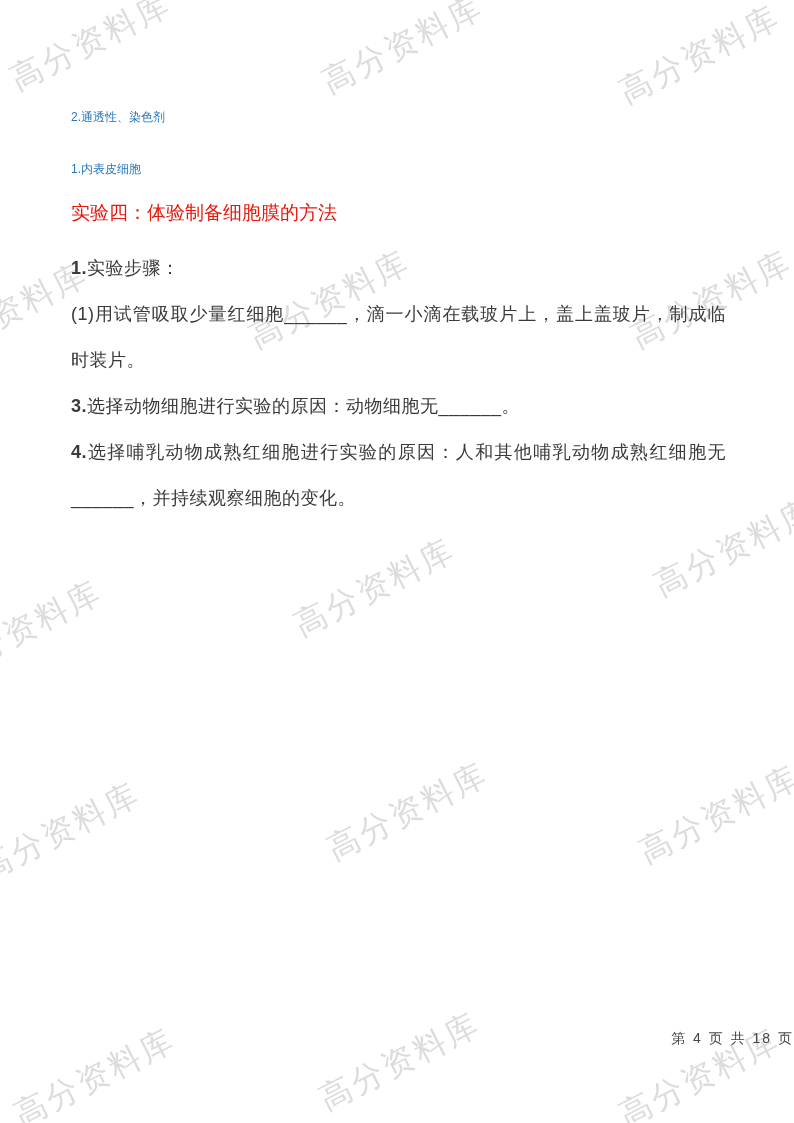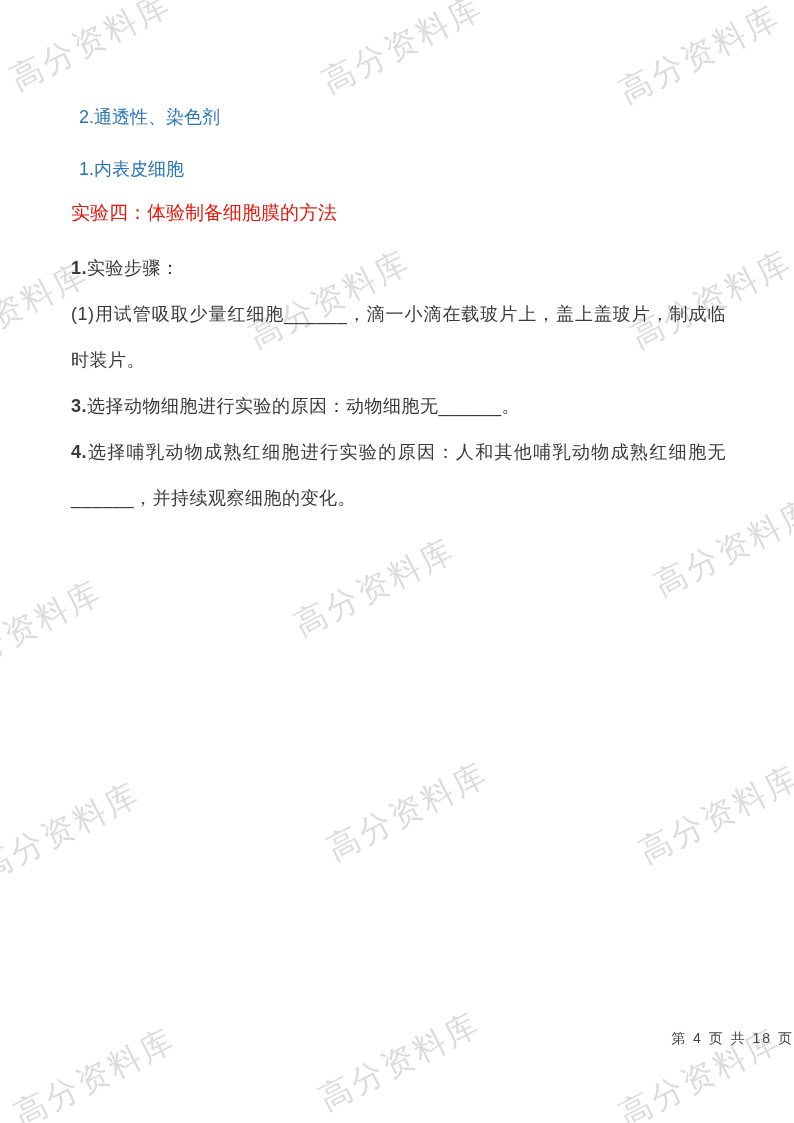--- a/index.html
+++ b/index.html
@@ -30,23 +30,23 @@
   }
   .content{
     position:absolute;
     left:71px;top:104px;
     width:655px;
     z-index:1;
   }
   p{margin:0;}
   .blue-line{
     color:var(--blue);
-    font-size:18px;
+    font-size:12px;
     line-height:26px;
-    margin:0 0 26px 8px;
+    margin:0 0 26px 0;
   }
   .blue-line.tight{margin-bottom:18px;}
   .section-heading{
     color:var(--red);
     font-size:19px;
     font-weight:400;
     line-height:26px;
     margin:0 0 19px 0;
   }
   .body-par{

